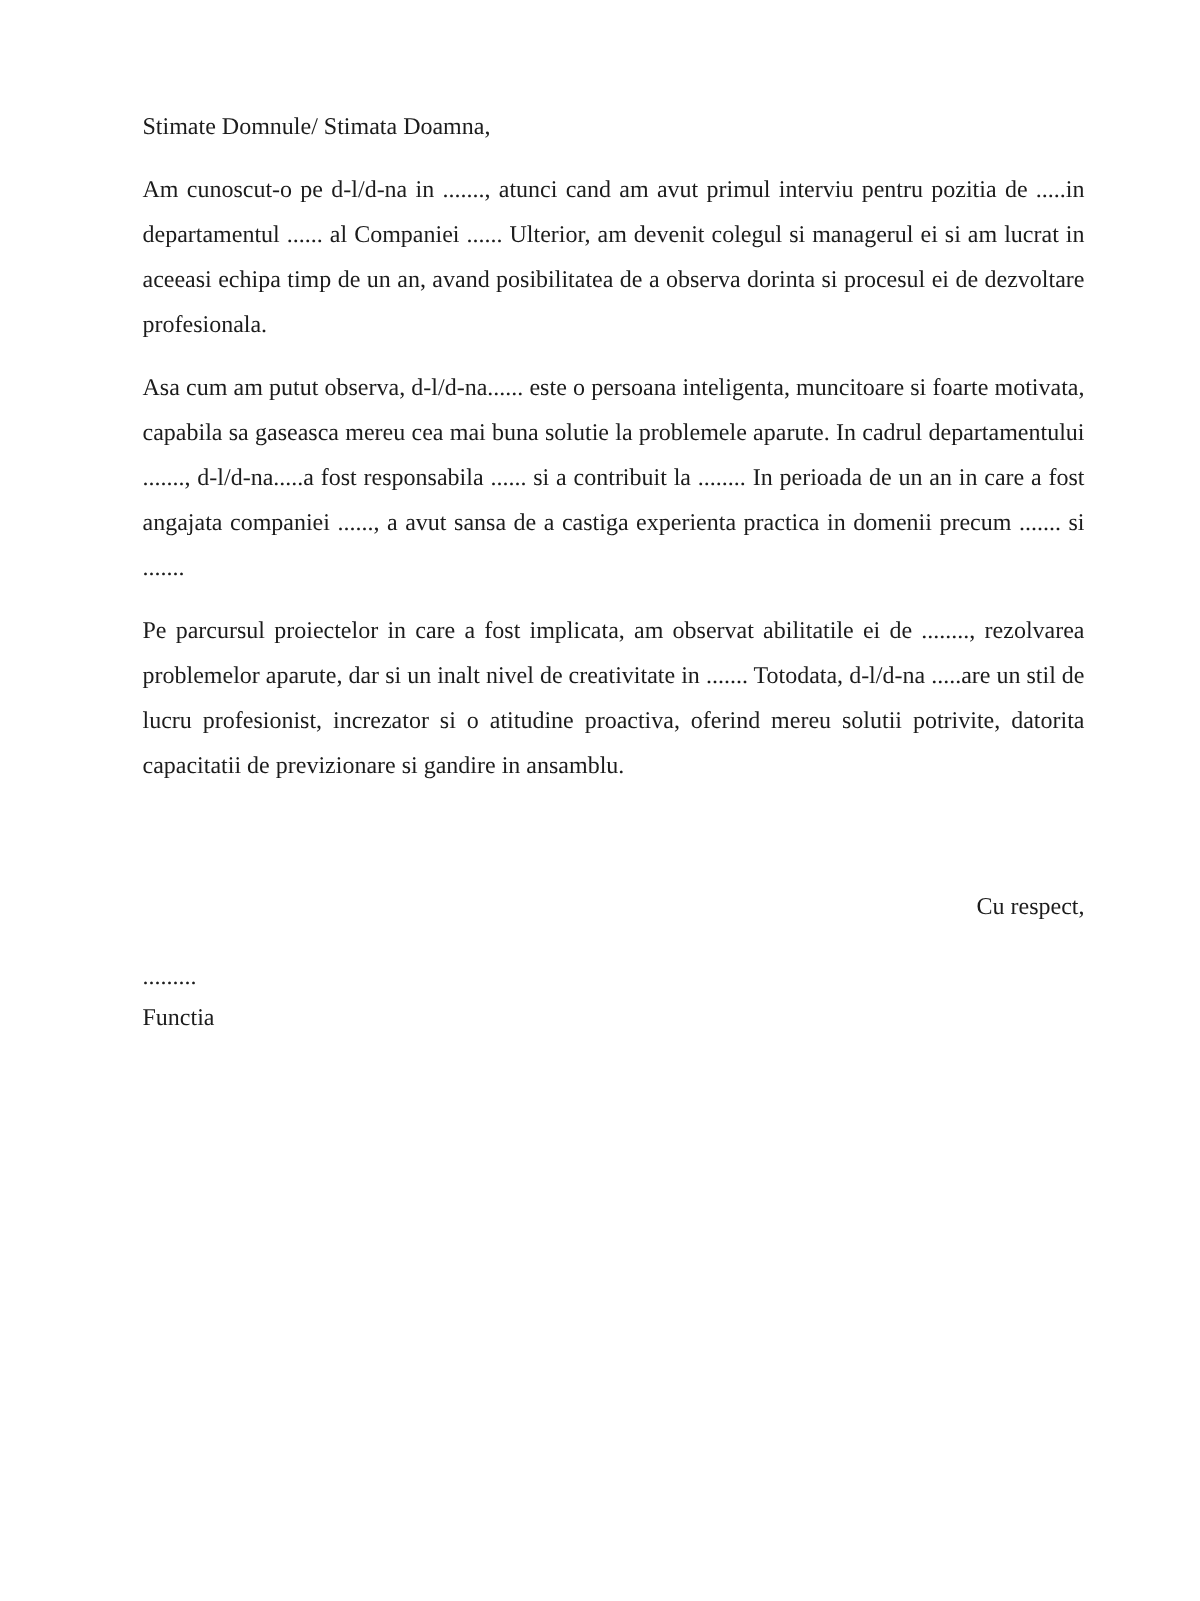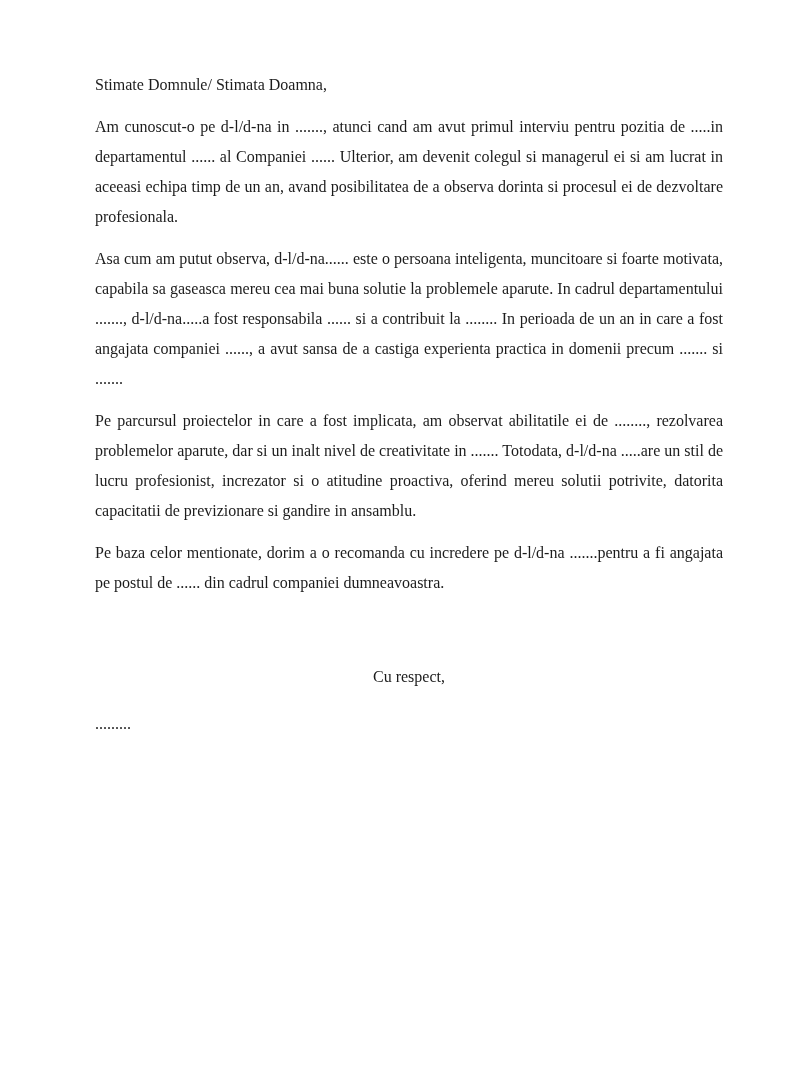--- a/index.html
+++ b/index.html
@@ -23,21 +23,21 @@
     font-size: 16px;
     line-height: 30px;
     text-align: justify;
   }
   p.salutation {
     text-align: left;
   }
   p.closing {
     margin-top: 64px;
     margin-bottom: 12px;
-    text-align: center;
+    text-align: right;
   }
   .signature-block {
     font-size: 16px;
     line-height: 27px;
     margin-top: 18px;
   }
   .signature-block div {
     text-align: left;
   }
 </style>
@@ -49,22 +49,22 @@
 
     <p class="salutation">Stimate Domnule/ Stimata Doamna,</p>
 
 
     <p>Am cunoscut-o pe d-l/d-na in ......., atunci cand am avut primul interviu pentru pozitia de .....in departamentul ...... al Companiei ...... Ulterior, am devenit colegul si managerul ei si am lucrat in aceeasi echipa timp de un an, avand posibilitatea de a observa dorinta si procesul ei de dezvoltare profesionala.</p>
 
     <p>Asa cum am putut observa, d-l/d-na...... este o persoana inteligenta, muncitoare si foarte motivata, capabila sa gaseasca mereu cea mai buna solutie la problemele aparute. In cadrul departamentului ......., d-l/d-na.....a fost responsabila ...... si a contribuit la ........ In perioada de un an in care a fost angajata companiei ......, a avut sansa de a castiga experienta practica in domenii precum ....... si .......</p>
 
     <p>Pe parcursul proiectelor in care a fost implicata, am observat abilitatile ei de ........, rezolvarea problemelor aparute, dar si un inalt nivel de creativitate in ....... Totodata, d-l/d-na .....are un stil de lucru profesionist, increzator si o atitudine proactiva, oferind mereu solutii potrivite, datorita capacitatii de previzionare si gandire in ansamblu.</p>
 
-    <p>Pe baza celor mentionate, dorim a o recomanda cu incredere pe d-l/d-na .......pentru a fi angajata pe postul  de ...... din cadrul companiei dumneavoastra.</p>
 
     <p class="closing">Cu respect,</p>
 
     <div class="signature-block">
       <div>.........</div>
+      <div>Functia</div>
     </div>
 
   </div>
 </div>
 
 </body></html>

